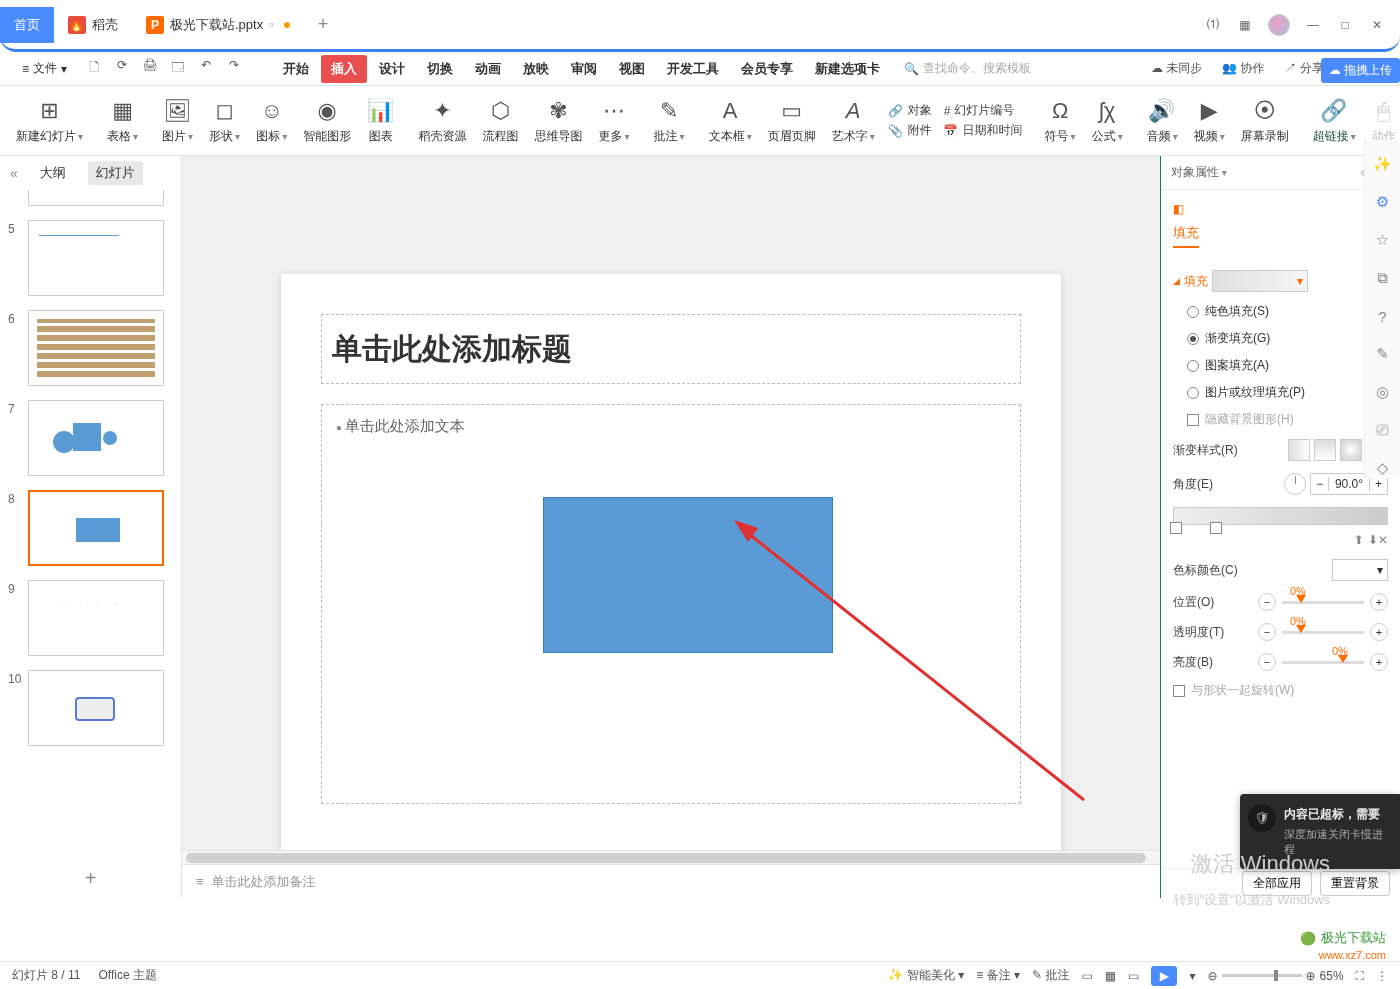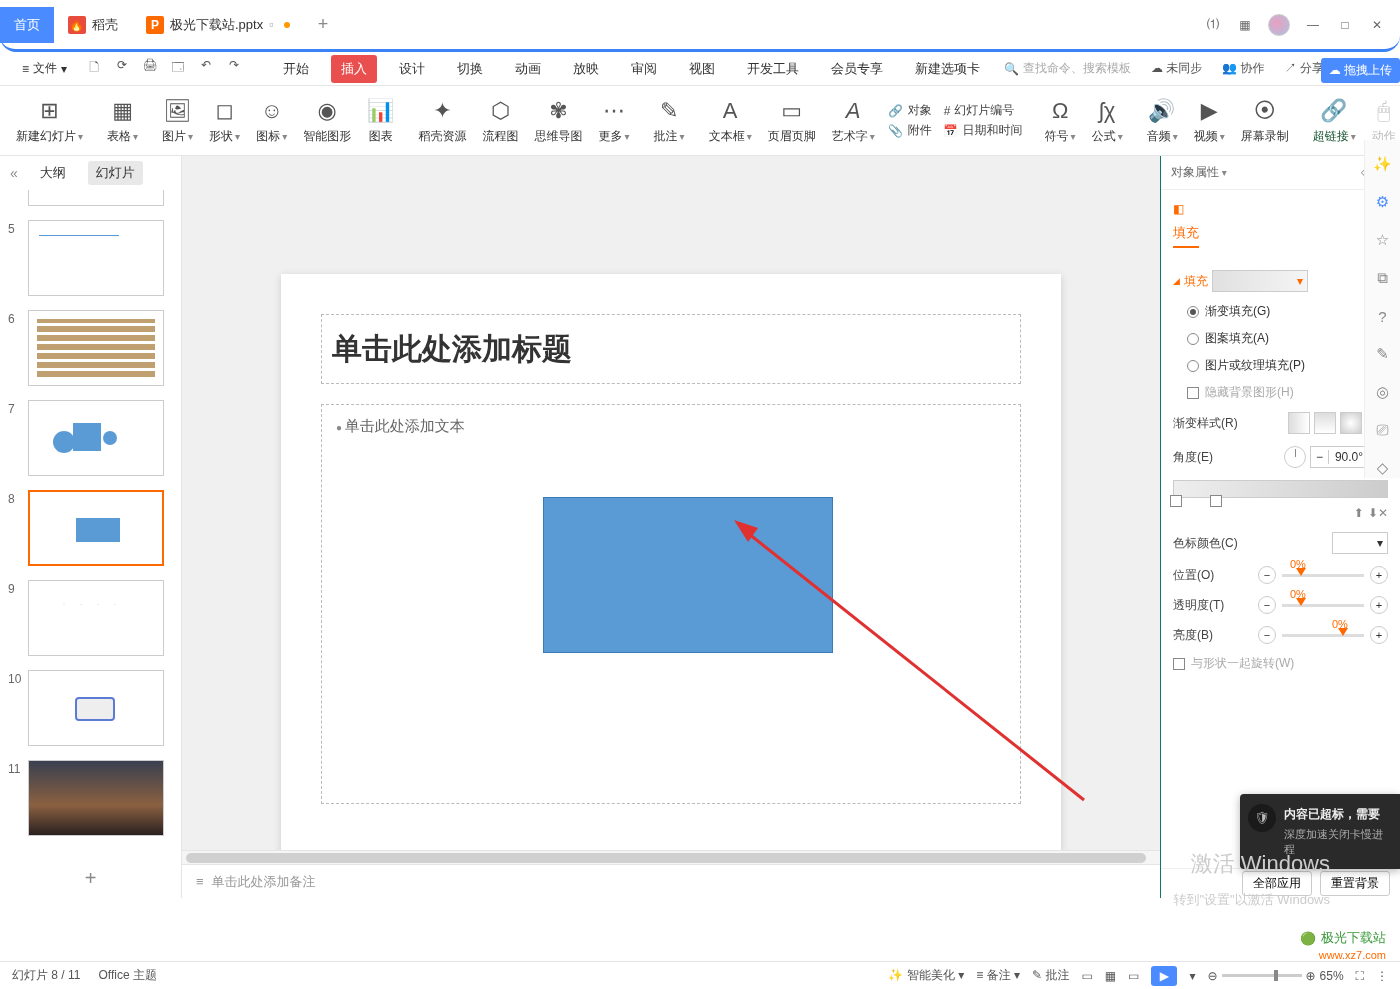--- a/index.html
+++ b/index.html
@@ -17,21 +17,21 @@
 .tab-add { padding: 0 14px; color: #888; font-size: 18px; }
 .titlebar-right { margin-left: auto; display: flex; align-items: center; gap: 14px; padding: 0 14px; color: #666; }
 .win-btn { width: 18px; height: 18px; display: flex; align-items: center; justify-content: center; }
 .avatar { width: 22px; height: 22px; border-radius: 50%; background: radial-gradient(circle at 40% 40%, #e8a0c0, #b0c0e0); border: 1px solid #ccc; }
 
 
 .menubar { height: 34px; display: flex; align-items: center; padding: 0 14px; gap: 2px; border-bottom: 1px solid #e5e5e5; }
 .menu-file { display: flex; align-items: center; gap: 4px; padding: 0 8px; }
 .qat { display: flex; gap: 10px; padding: 0 8px; color: #555; }
 .qat span { width: 18px; text-align: center; }
-.menu-tabs { display: flex; gap: 12px; margin-left: 20px; }
+.menu-tabs { display: flex; gap: 2px; margin-left: 20px; font-weight: bold; }
 .menu-tab { padding: 5px 10px; font-size: 13px; border-radius: 3px; }
 .menu-tab.active { background: #e94f4f; color: #fff; }
 .menubar-right { margin-left: auto; display: flex; gap: 20px; align-items: center; color: #555; }
 .search-box { display: flex; align-items: center; gap: 4px; color: #aaa; margin-left: 12px; }
 .blue-btn { background: #4a8cff; color: #fff; padding: 4px 8px; border-radius: 3px; font-size: 12px; position: absolute; right: 0; top: 58px; }
 
 
 .ribbon { height: 70px; display: flex; align-items: center; padding: 0 8px; border-bottom: 1px solid #e5e5e5; overflow: hidden; }
 .ribbon-group { display: flex; flex-direction: column; align-items: center; justify-content: center; padding: 0 8px; height: 66px; gap: 2px; }
 .ribbon-group .icon { font-size: 22px; color: #555; height: 30px; display: flex; align-items: center; }
@@ -383,26 +383,20 @@
               <span style="color:#c05060;font-size:6px;">·</span>
             </div>
           </div>
         </div>
       <div class="thumb-row">
           <span class="thumb-num">10</span>
           <div class="thumb">
             <div style="position:absolute;left:46px;top:26px;width:40px;height:24px;border:2px solid #5b7bd5;border-radius:4px;background:#eee;"></div>
           </div>
         </div>
-      <div class="thumb-row">
-          <span class="thumb-num">11</span>
-          <div class="thumb">
-            <div class="thumb-photo"></div>
-          </div>
-        </div>
     </div>
     <div class="add-slide">+</div>
   </div>
 
   <div class="canvas-area">
     <div class="canvas-scroll">
       <div class="slide-canvas">
         <div class="title-box">
           <span class="title-text">单击此处添加标题</span>
         </div>
@@ -438,20 +432,24 @@
     <div class="props-body">
       <div class="fill-icon-row">
         <span style="color:#ff6a00;">◧</span>
       </div>
       <span class="fill-tab">填充</span>
       <div style="clear:both;height:8px;"></div>
       <div class="section-header">
         <span>填充</span>
         <span class="fill-select">▾</span>
       </div>
+      <div class="radio-row">
+          <span class="radio"></span>
+          <span>纯色填充(S)</span>
+        </div>
       <div class="radio-row">
           <span class="radio on"></span>
           <span>渐变填充(G)</span>
         </div>
       <div class="radio-row">
           <span class="radio"></span>
           <span>图案填充(A)</span>
         </div>
       <div class="radio-row">
           <span class="radio"></span>

